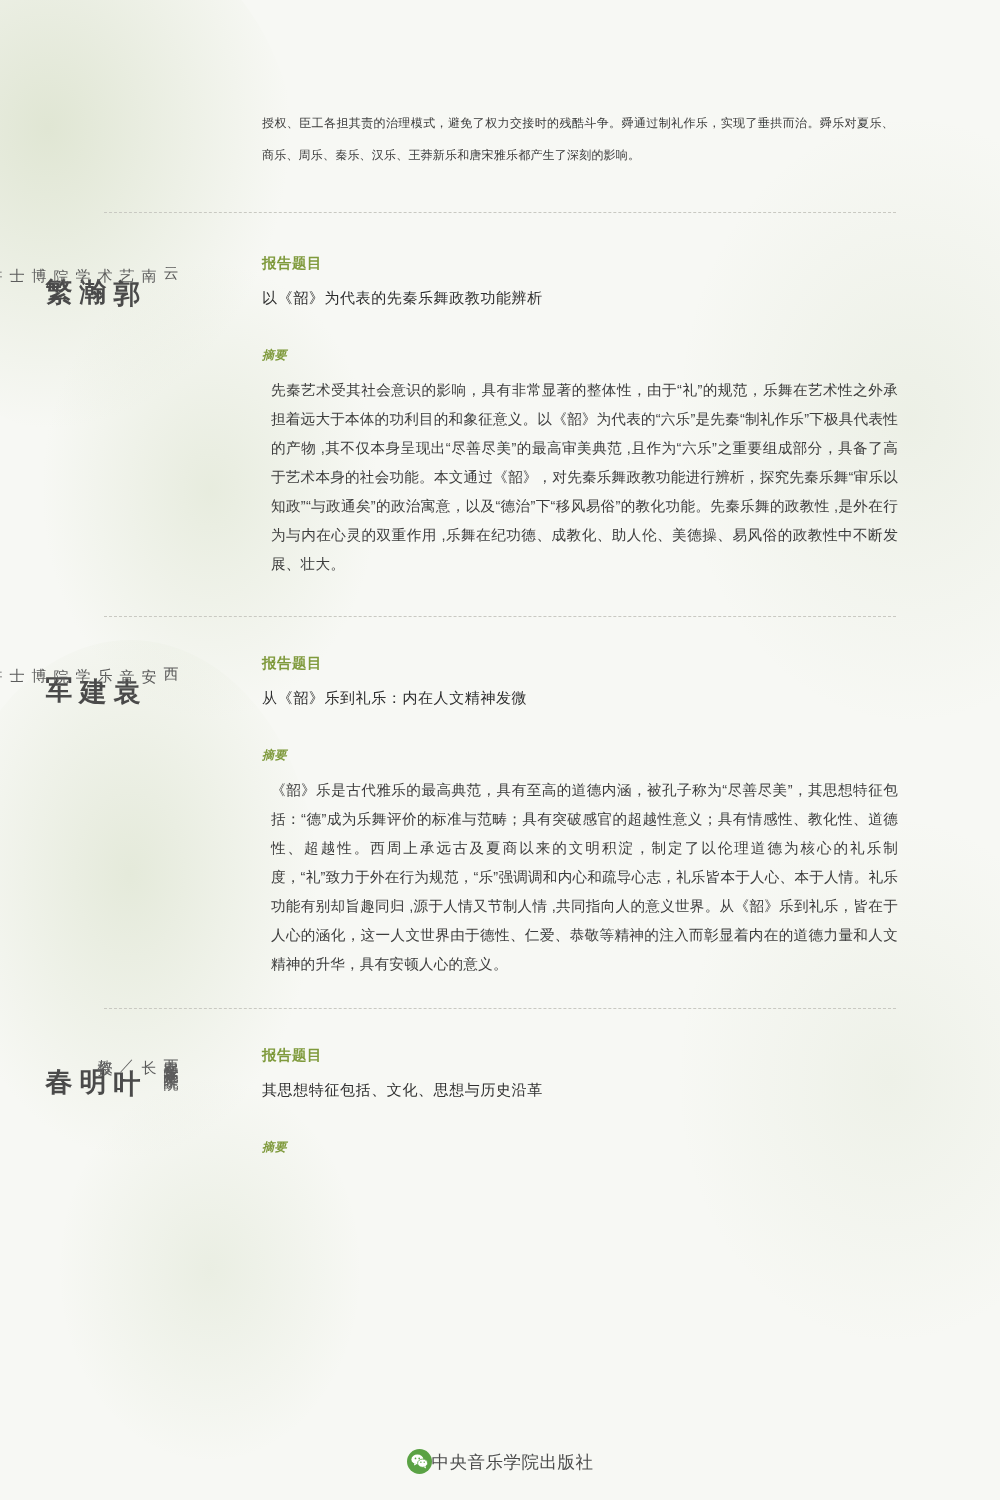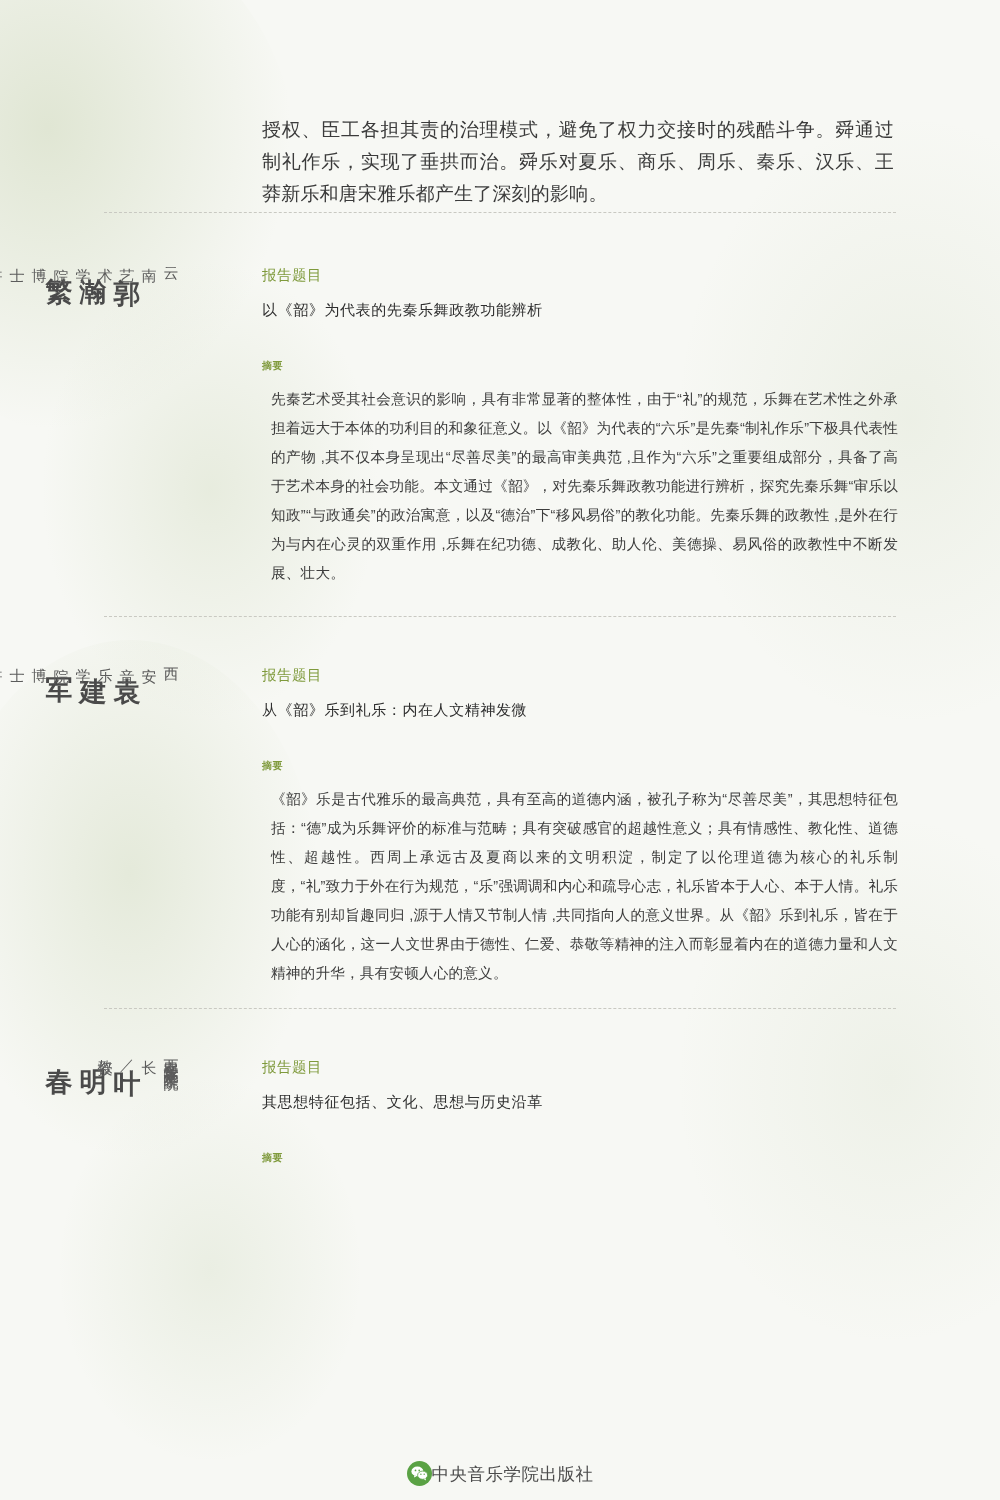--- a/index.html
+++ b/index.html
@@ -60,21 +60,21 @@
     height: 1500px;
     box-sizing: border-box;
   }
 
   
   .intro {
     position: absolute;
     left: 262px;
     top: 95px;
     width: 632px;
-    font-size: 19px;
+    font-size: 12px;
     line-height: 32px;
     color: #3b3b3b;
     letter-spacing: 0.2px;
     text-align: justify;
   }
 
   
   .divider {
     position: absolute;
     left: 104px;
@@ -124,53 +124,54 @@
   }
 
   .body-col {
     position: absolute;
     left: 262px;
     top: 0;
     width: 636px;
   }
   .label {
     font-size: 14.5px;
-    font-weight: normal;
+    font-weight: bold;
     color: #7f9a3c;
     letter-spacing: 0.5px;
-    margin: 16px 0 10px 0;
+    margin: 4px 0 10px 0;
   }
   .title {
     font-size: 15px;
     color: #2f2f2f;
     letter-spacing: 0.6px;
     line-height: 30px;
     margin: 0 0 34px 0;
   }
   .label2 {
-    font-size: 10px;
+    font-size: 12px;
     font-weight: bold;
     color: #7f9a3c;
     letter-spacing: 0.5px;
     margin: 0 0 12px 0;
+    font-style: italic;
   }
   .abstract {
     font-size: 14.6px;
     line-height: 29px;
     color: #3d3d3d;
     letter-spacing: 0.2px;
     text-align: justify;
     margin-left: 9px;
   }
 
   
   .footer {
     position: absolute;
     left: 0;
-    bottom: 14px;
+    bottom: 26px;
     width: 1000px;
     display: flex;
     align-items: center;
     justify-content: center;
     gap: 0;
   }
   .wechat-badge {
     width: 25px;
     height: 25px;
     border-radius: 50%;

